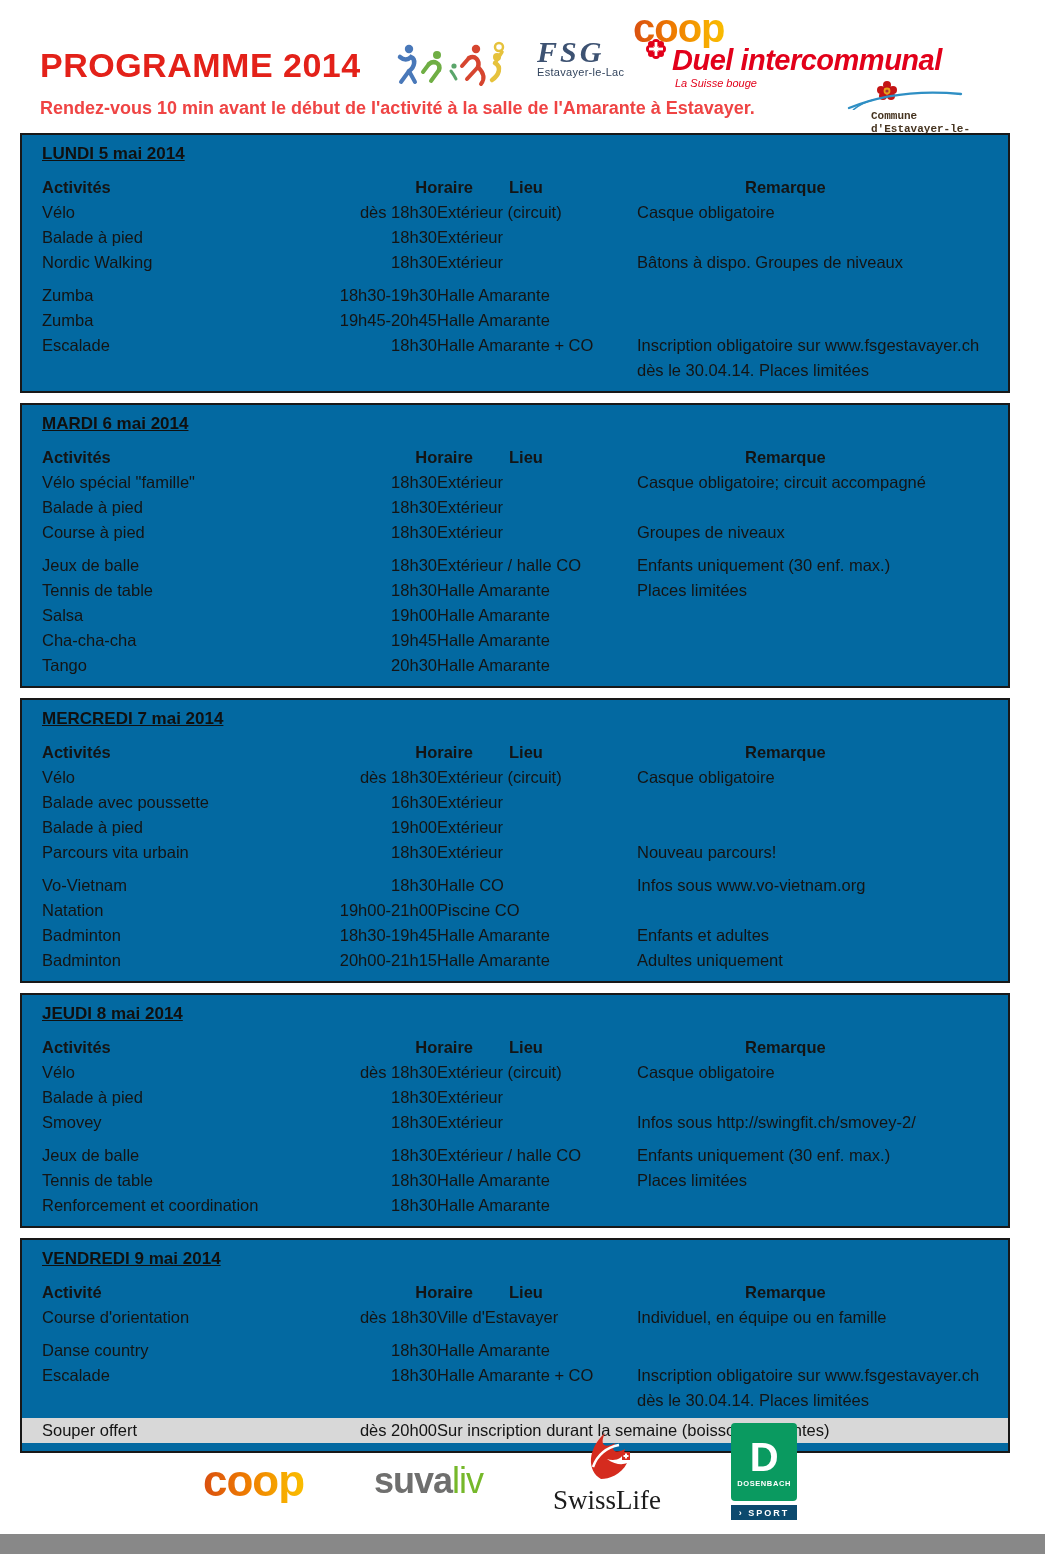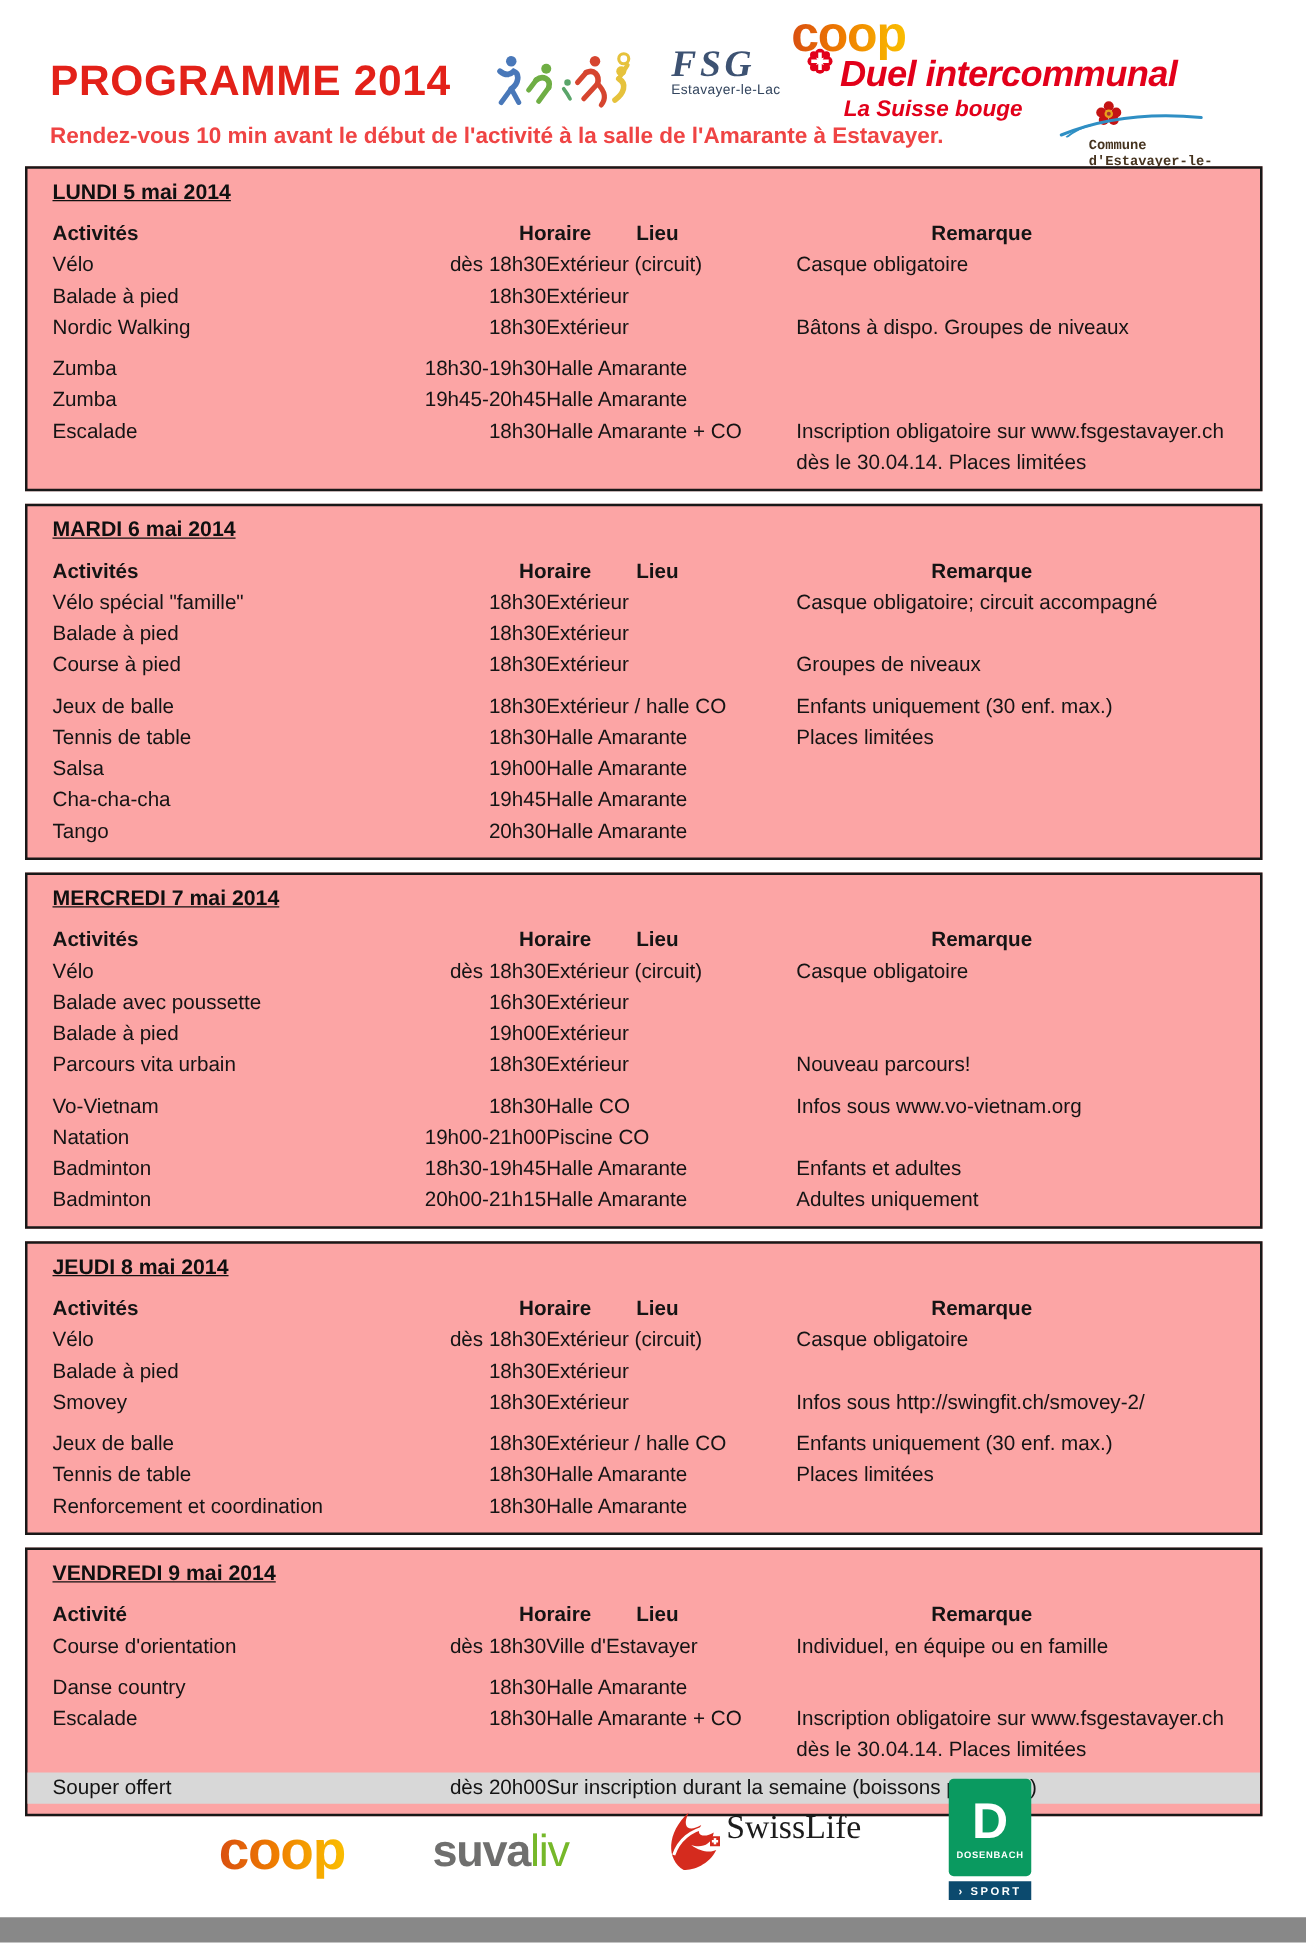--- a/index.html
+++ b/index.html
@@ -33,33 +33,33 @@
     background:linear-gradient(90deg,#d94f10 0%,#ef7d00 45%,#f6a800 78%,#fabd00 100%);
     -webkit-background-clip:text; background-clip:text; color:transparent;
   }
   .coop-top { position:absolute; left:633px; top:8px; font-size:40px; line-height:1; }
   .duel-title {
     position:absolute; left:672px; top:44px;
     font-size:29px; font-weight:bold; font-style:italic; color:#e2001a; letter-spacing:-0.5px;
   }
   .duel-subtitle {
     position:absolute; left:675px; top:77px;
-    font-size:18px; font-weight:bold; font-style:italic; color:#e2001a;
+    font-size:11px; font-weight:normal; font-style:italic; color:#e2001a;
   }
   .commune { position:absolute; left:843px; top:80px; width:130px; }
   .commune-text {
     font-family:Liberation Mono, monospace; font-weight:bold; font-size:11px;
     color:#45331f; line-height:1.2; margin-left:28px; margin-top:-4px;
   }
 
   
   .sections { position:relative; }
   .day-box {
     border:2px solid #181818; margin:0 35px 10px 20px;
-    padding:7px 0 8px 0; background:#fca5a5;
+    padding:7px 0 8px 0; background:#0369a1;
   }
   .day-title {
     display:inline-block; font-size:17px; font-weight:bold;
     text-decoration:underline; margin:2px 20px 11px 20px; color:#101010;
   }
   .grid {
     display:grid; grid-template-columns:235px 160px 200px auto;
     padding:0 16px 0 20px; align-items:start;
     font-size:16.5px; line-height:25px;
   }
@@ -72,21 +72,21 @@
 
   
   .sponsors {
     position:absolute; left:0; bottom:14px; width:1000px;
     display:flex; align-items:center; justify-content:center; gap:70px;
   }
   .coop-bottom { font-size:44px; line-height:1; padding-top:18px; }
   .suvaliv { font-size:36px; letter-spacing:-1px; padding-top:18px; }
   .suva-part { font-weight:bold; color:#6f6f6e; }
   .liv-part { color:#76b82a; }
-  .swisslife { display:flex; align-items:flex-start; }
+  .swisslife { display:flex; flex-direction:column; align-items:center; }
   .swisslife-name {
     font-family:"Liberation Serif", serif; font-size:27px; color:#1c1c1c; margin-top:2px;
   }
   .dosenbach { display:flex; flex-direction:column; align-items:center; width:66px; }
   .dosen-box {
     width:66px; height:78px; background:#0a9a60; border-radius:4px;
     display:flex; flex-direction:column; align-items:center; justify-content:center; gap:2px;
   }
   .dosen-d { color:#fff; font-size:40px; font-weight:bold; line-height:1; }
   .dosen-name { color:#fff; font-size:7.5px; font-weight:bold; letter-spacing:0.6px; }

